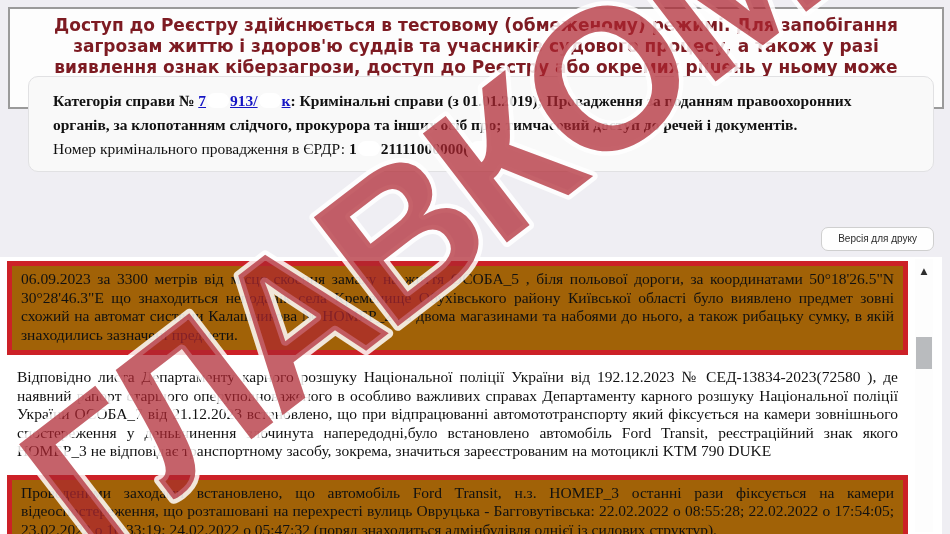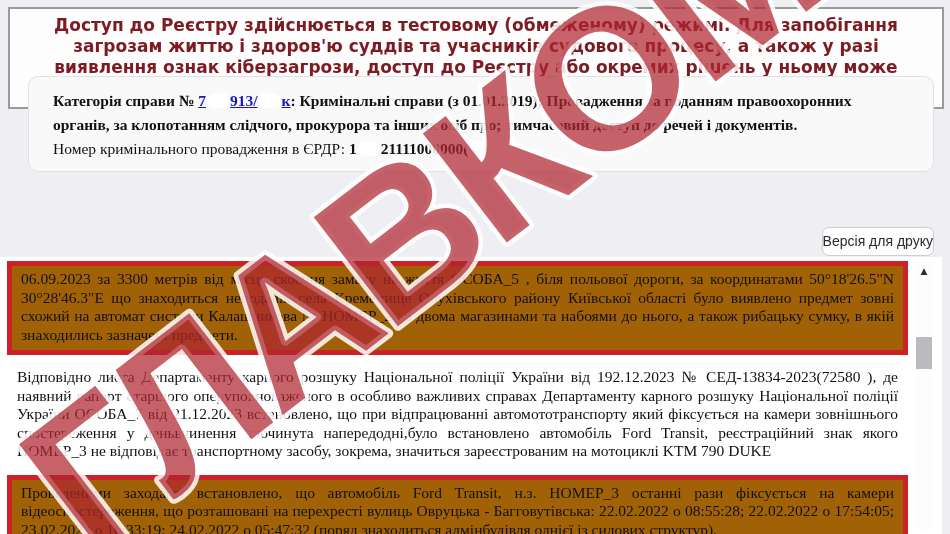--- a/index.html
+++ b/index.html
@@ -45,26 +45,26 @@
     background:#ffffff;
     border-radius:9px;
     vertical-align:-2px;
     margin:0 1px;
   }
   .blob.small { width:16px; }
   
   .print-row { position:absolute; top:227px; right:16px; }
   .print-btn {
     font-family:"Liberation Sans", sans-serif;
-    font-size:14px;
+    font-size:10px;
     color:#2b2b2b;
     background:#fefefe;
     border:1px solid #cfcfcf;
     border-radius:7px;
-    padding:5px 0 6px;
+    padding:5px 16px 6px;
     cursor:pointer;
   }
   
   .doc-area {
     position:absolute; left:0; right:8px; top:257px; bottom:0;
     background:#ffffff;
     padding:4px 34px 4px 7px;
     font-size:15.5px;
     line-height:18.5px;
     text-align:justify;

